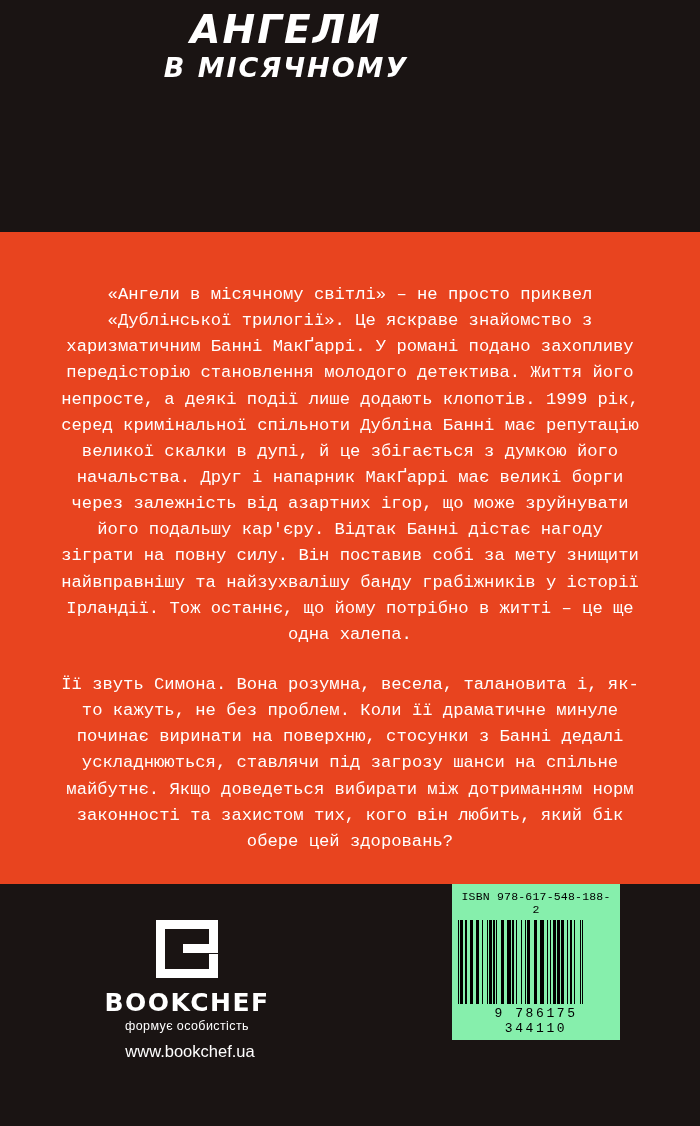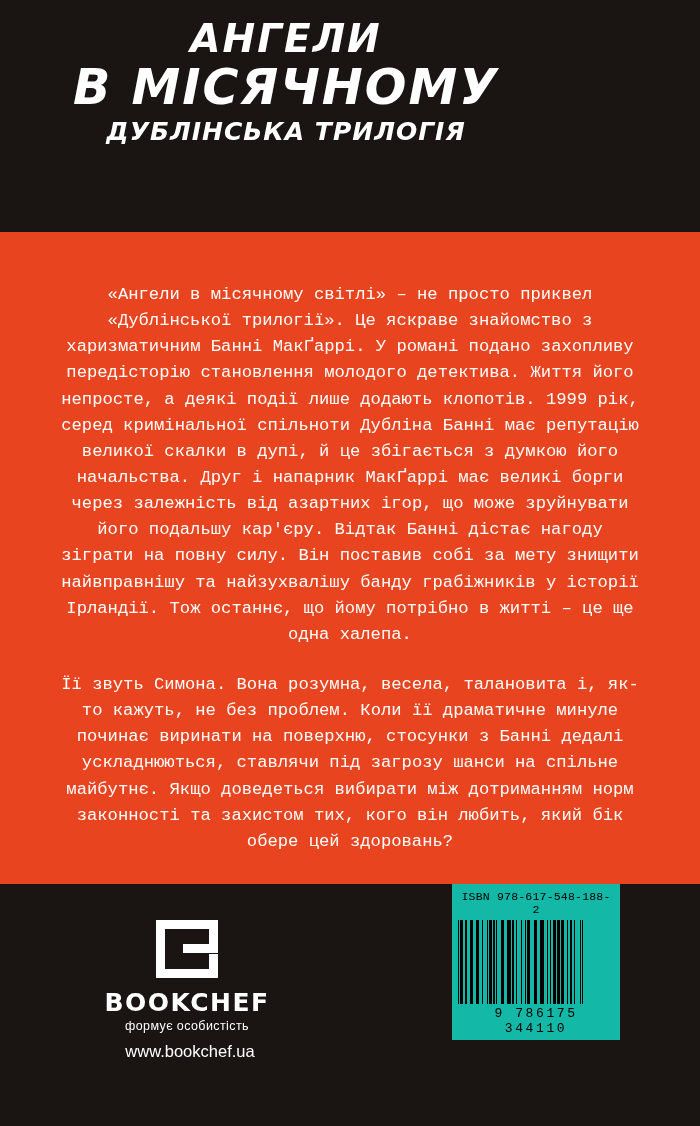--- a/index.html
+++ b/index.html
@@ -23,35 +23,35 @@
     position: absolute;
     left: 0;
     top: 0;
     width: 700px;
     height: 232px;
     background: #1a1413;
   }
   .title-block {
     position: absolute;
     left: 0;
-    top: 19px;
+    top: 10px;
     width: 572px;
     text-align: center;
     color: #ffffff;
   }
   .title-line {
     font-family: "DejaVu Sans", sans-serif;
     font-weight: bold;
     font-style: italic;
     letter-spacing: 2px;
     line-height: 1.0;
     text-transform: uppercase;
   }
   .title-line-1 { font-size: 39px; margin-bottom: 5px; }
-  .title-line-2 { font-size: 49px; margin-bottom: 5px; }
+  .title-line-2 { font-size: 27px; margin-bottom: 23px; }
   .title-line-3 { font-size: 39px; margin-bottom: 14px; }
   .subtitle {
     font-family: "DejaVu Sans", sans-serif;
     font-weight: bold;
     font-style: italic;
     font-size: 25px;
     letter-spacing: 1px;
     text-transform: uppercase;
     color: #ffffff;
   }
@@ -178,21 +178,21 @@
     color: #ffffff;
     font-size: 16.5px;
   }
 
   
   .barcode-box {
     position: absolute;
     left: 452px;
     top: 884px;
     width: 168px;
-    background: #14b8a6;
+    background: #86efac;
     padding: 6px 6px 4px 6px;
     box-sizing: border-box;
   }
   .isbn-text {
     font-family: "Liberation Mono", monospace;
     font-size: 11.5px;
     color: #000000;
     text-align: center;
     letter-spacing: 0.2px;
     margin-bottom: 4px;
@@ -221,21 +221,20 @@
 </head>
 <body>
 
 <div class="cover">
 
   <div class="top-band"></div>
 
   <div class="title-block">
     <div class="title-line title-line-1">АНГЕЛИ</div>
     <div class="title-line title-line-2">В МІСЯЧНОМУ</div>
-    <div class="subtitle">ДУБЛІНСЬКА ТРИЛОГІЯ</div>
   </div>
 
   <div class="band-sep"></div>
 
   <div class="blurb">
     <p class="para">«Ангели в місячному світлі» – не просто приквел «Дублінської трилогії». Це яскраве знайомство з харизматичним Банні МакҐаррі. У романі подано захопливу передісторію становлення молодого детектива. Життя його непросте, а деякі події лише додають клопотів. 1999 рік, серед кримінальної спільноти Дубліна Банні має репутацію великої скалки в дупі, й це збігається з думкою його начальства. Друг і напарник МакҐаррі має великі борги через залежність від азартних ігор, що може зруйнувати його подальшу кар'єру. Відтак Банні дістає нагоду зіграти на повну силу. Він поставив собі за мету знищити найвправнішу та найзухвалішу банду грабіжників у історії Ірландії. Тож останнє, що йому потрібно в житті – це ще одна халепа.</p>
     <p class="para">Її звуть Симона. Вона розумна, весела, талановита і, як-то кажуть, не без проблем. Коли її драматичне минуле починає виринати на поверхню, стосунки з Банні дедалі ускладнюються, ставлячи під загрозу шанси на спільне майбутнє. Якщо доведеться вибирати між дотриманням норм законності та захистом тих, кого він любить, який бік обере цей здоровань?</p>
   </div>
 
   <div class="bottom-band"></div>

